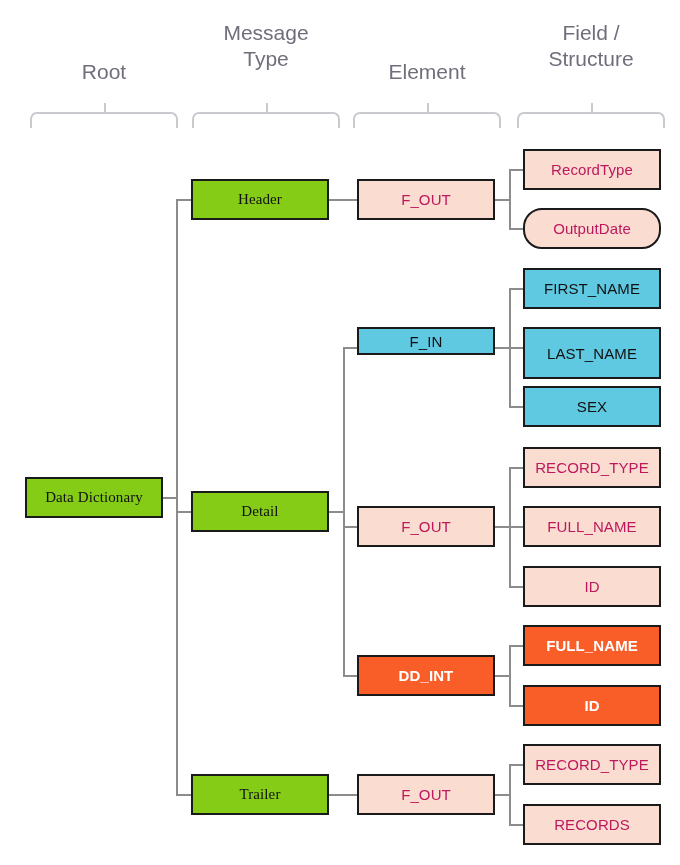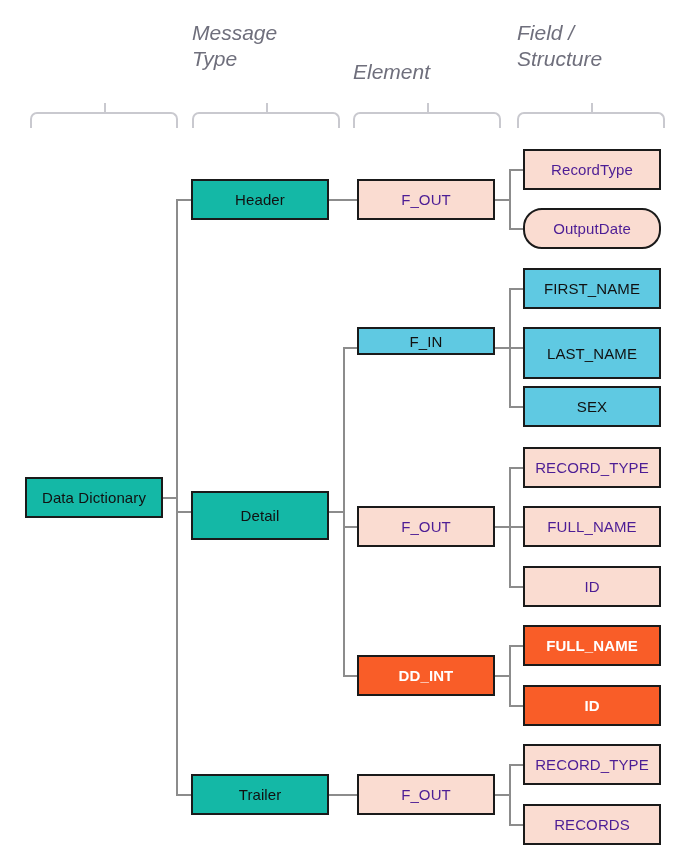--- a/index.html
+++ b/index.html
@@ -12,26 +12,26 @@
     width: 680px;
     height: 865px;
     background: #ffffff;
     font-family: "Liberation Sans", "DejaVu Sans", sans-serif;
     overflow: hidden;
   }
 
   
   .col-header {
     position: absolute;
+    text-align: center;
     color: #6f6f7c;
     font-size: 21px;
     line-height: 26px;
     font-weight: 400;
     white-space: pre-line;
-    font-style: italic;
   }
 
   
   .brace {
     position: absolute;
     height: 16px;
     border-top: 2px solid #c9c9cf;
     border-left: 2px solid #c9c9cf;
     border-right: 2px solid #c9c9cf;
     border-top-left-radius: 7px;
@@ -61,30 +61,31 @@
     box-sizing: border-box;
     border: 2.5px solid #1a1a1a;
     display: flex;
     align-items: center;
     justify-content: center;
     font-size: 15px;
     color: #111111;
     letter-spacing: 0.1px;
     background: #ffffff;
   }
-  .node.white   { background: #14b8a6; color: #111111; }
-  .node.pink    { background: #fadcd1; color: #4c1d95; }
+  .node.white   { background: #84cc16; color: #111111; font-family: Liberation Serif, serif; }
+  .node.pink    { background: #fadcd1; color: #be185d; }
   .node.cyan    { background: #5fc9e2; color: #111111; }
   .node.orange  { background: #f95d28; color: #ffffff; font-weight: 700; }
 </style>
 </head>
 <body>
 
 <div id="canvas">
 
+  <div class="col-header" style="left:30px; top:59px; width:148px;">Root</div>
   <div class="col-header" style="left:192px; top:20px; width:148px;">Message
 Type</div>
   <div class="col-header" style="left:517px; top:20px; width:148px;">Field /
 Structure</div>
   <div class="col-header" style="left:353px; top:59px; width:148px;">Element</div>
 
   <div class="brace" style="left:30px; top:112px; width:148px;">
     <div class="tick"></div>
   </div>
   <div class="brace" style="left:192px; top:112px; width:148px;">
@@ -140,21 +141,21 @@
   <div class="ln h" style="left:509px; top:705px; width:14px;"></div>
 
   <div class="ln h" style="left:495px; top:794px; width:14px;"></div>
   <div class="ln v" style="left:509px; top:764px; height:60px;"></div>
   <div class="ln h" style="left:509px; top:764px; width:14px;"></div>
   <div class="ln h" style="left:509px; top:824px; width:14px;"></div>
 
   <div class="node white" style="left:25px; top:477px; width:138px; height:41px;">Data Dictionary</div>
 
   <div class="node white" style="left:191px; top:179px; width:138px; height:41px;">Header</div>
-  <div class="node white" style="left:191px; top:491px; width:138px; height:49px;">Detail</div>
+  <div class="node white" style="left:191px; top:491px; width:138px; height:41px;">Detail</div>
   <div class="node white" style="left:191px; top:774px; width:138px; height:41px;">Trailer</div>
 
   <div class="node pink" style="left:357px; top:179px; width:138px; height:41px;">F_OUT</div>
   <div class="node cyan" style="left:357px; top:327px; width:138px; height:28px;">F_IN</div>
   <div class="node pink" style="left:357px; top:506px; width:138px; height:41px;">F_OUT</div>
   <div class="node orange" style="left:357px; top:655px; width:138px; height:41px;">DD_INT</div>
   <div class="node pink" style="left:357px; top:774px; width:138px; height:41px;">F_OUT</div>
 
   <div class="node pink" style="left:523px; top:149px; width:138px; height:41px;">RecordType</div>
   <div class="node pink" style="left:523px; top:208px; width:138px; height:41px;border-radius:19px;">OutputDate</div>

